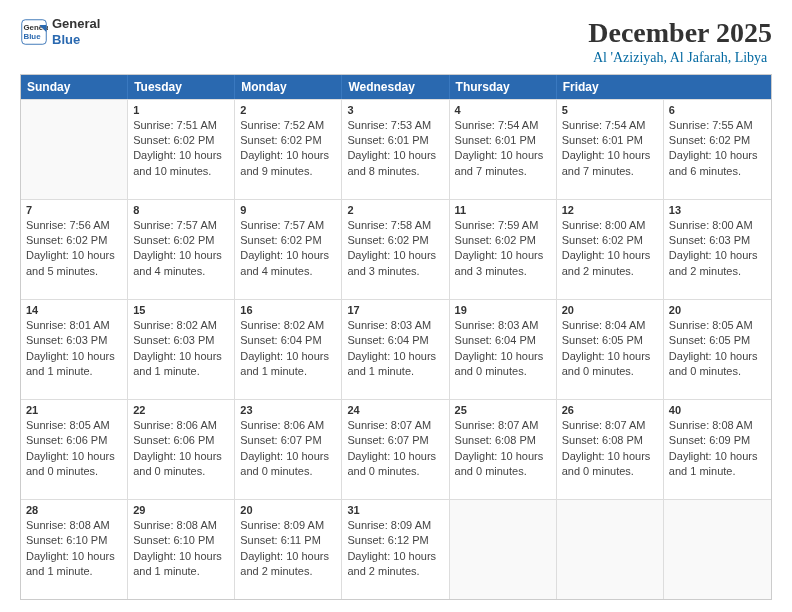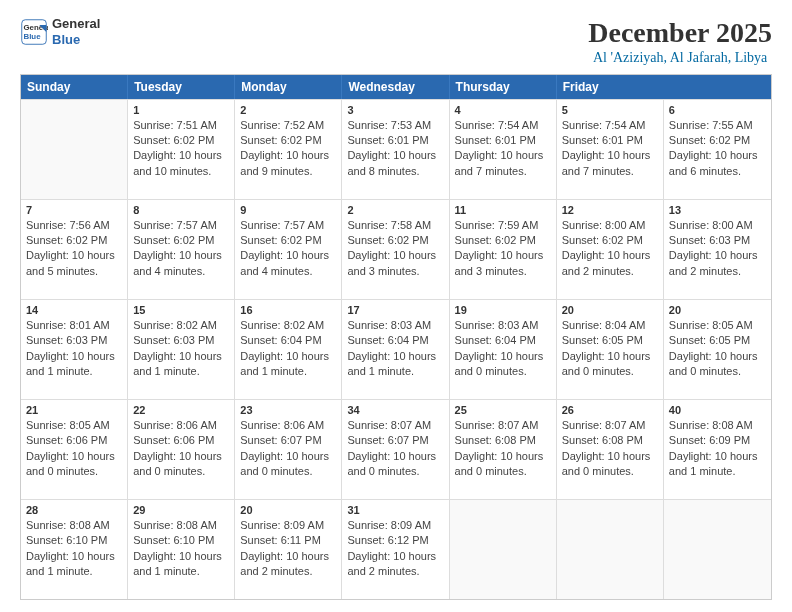--- a/index.html
+++ b/index.html
@@ -234,21 +234,21 @@
           </div>
           <div class="cal-cell">
             <span class="cell-day">22</span>
             <div class="cell-info">Sunrise: 8:06 AM<br>Sunset: 6:06 PM<br>Daylight: 10 hours<br>and 0 minutes.</div>
           </div>
           <div class="cal-cell">
             <span class="cell-day">23</span>
             <div class="cell-info">Sunrise: 8:06 AM<br>Sunset: 6:07 PM<br>Daylight: 10 hours<br>and 0 minutes.</div>
           </div>
           <div class="cal-cell">
-            <span class="cell-day">34</span>
+            <span class="cell-day">24</span>
             <div class="cell-info">Sunrise: 8:07 AM<br>Sunset: 6:07 PM<br>Daylight: 10 hours<br>and 0 minutes.</div>
           </div>
           <div class="cal-cell">
             <span class="cell-day">25</span>
             <div class="cell-info">Sunrise: 8:07 AM<br>Sunset: 6:08 PM<br>Daylight: 10 hours<br>and 0 minutes.</div>
           </div>
           <div class="cal-cell">
             <span class="cell-day">26</span>
             <div class="cell-info">Sunrise: 8:07 AM<br>Sunset: 6:08 PM<br>Daylight: 10 hours<br>and 0 minutes.</div>
           </div>

